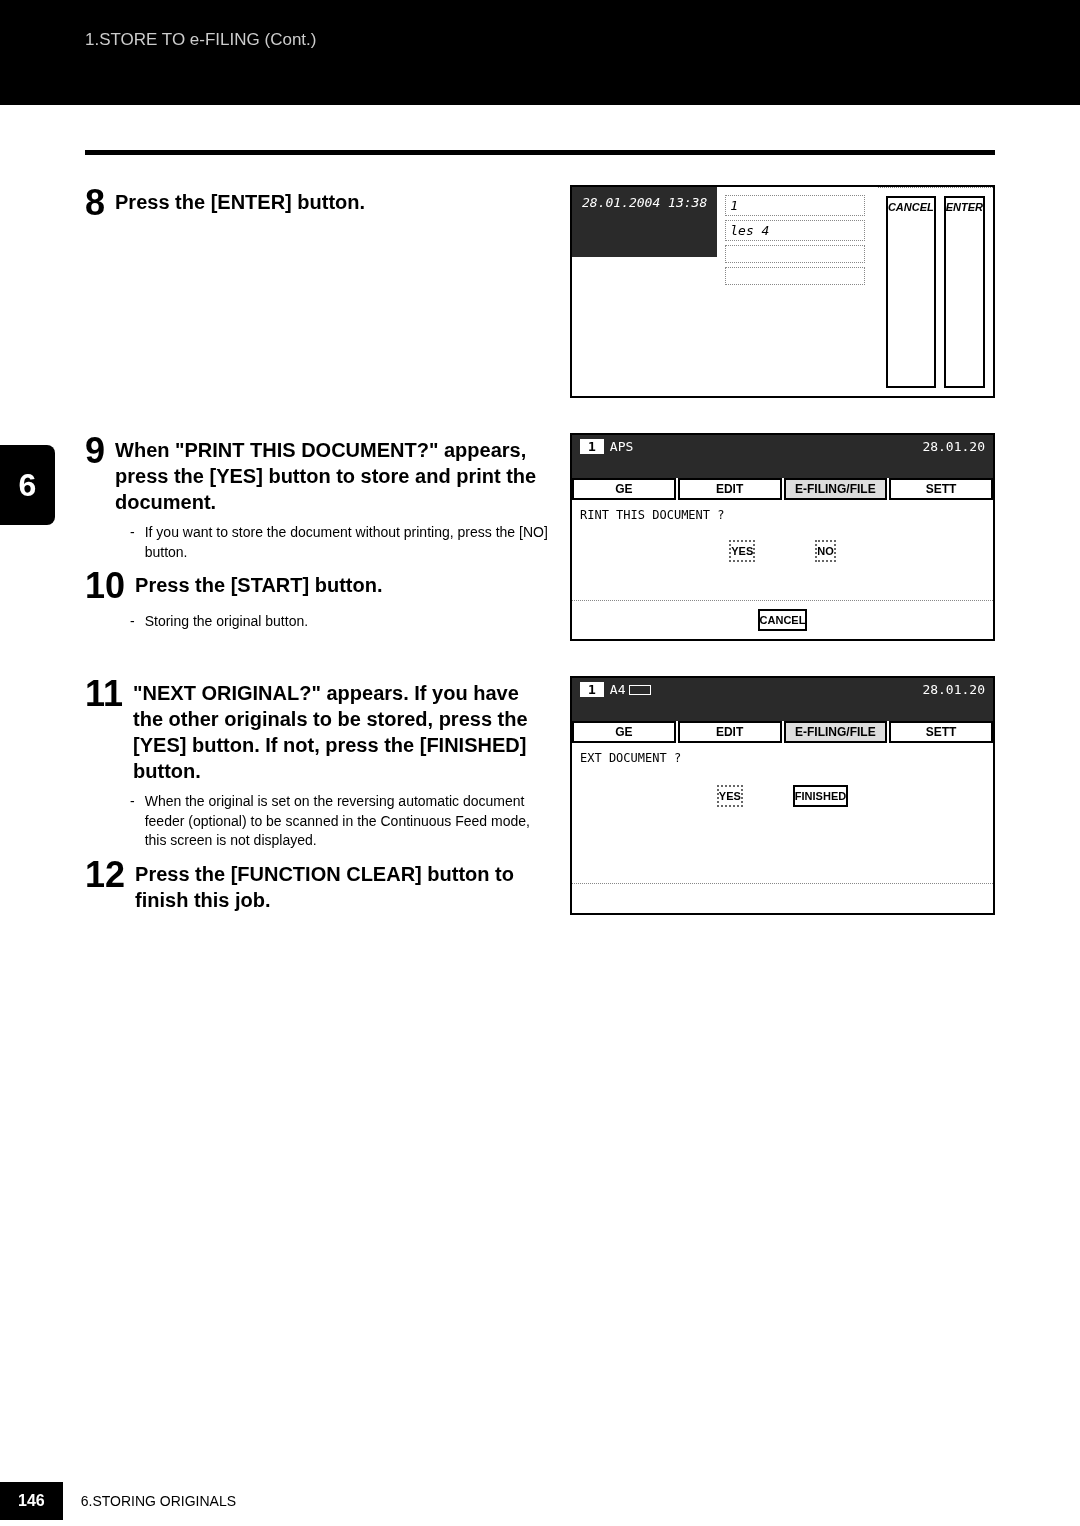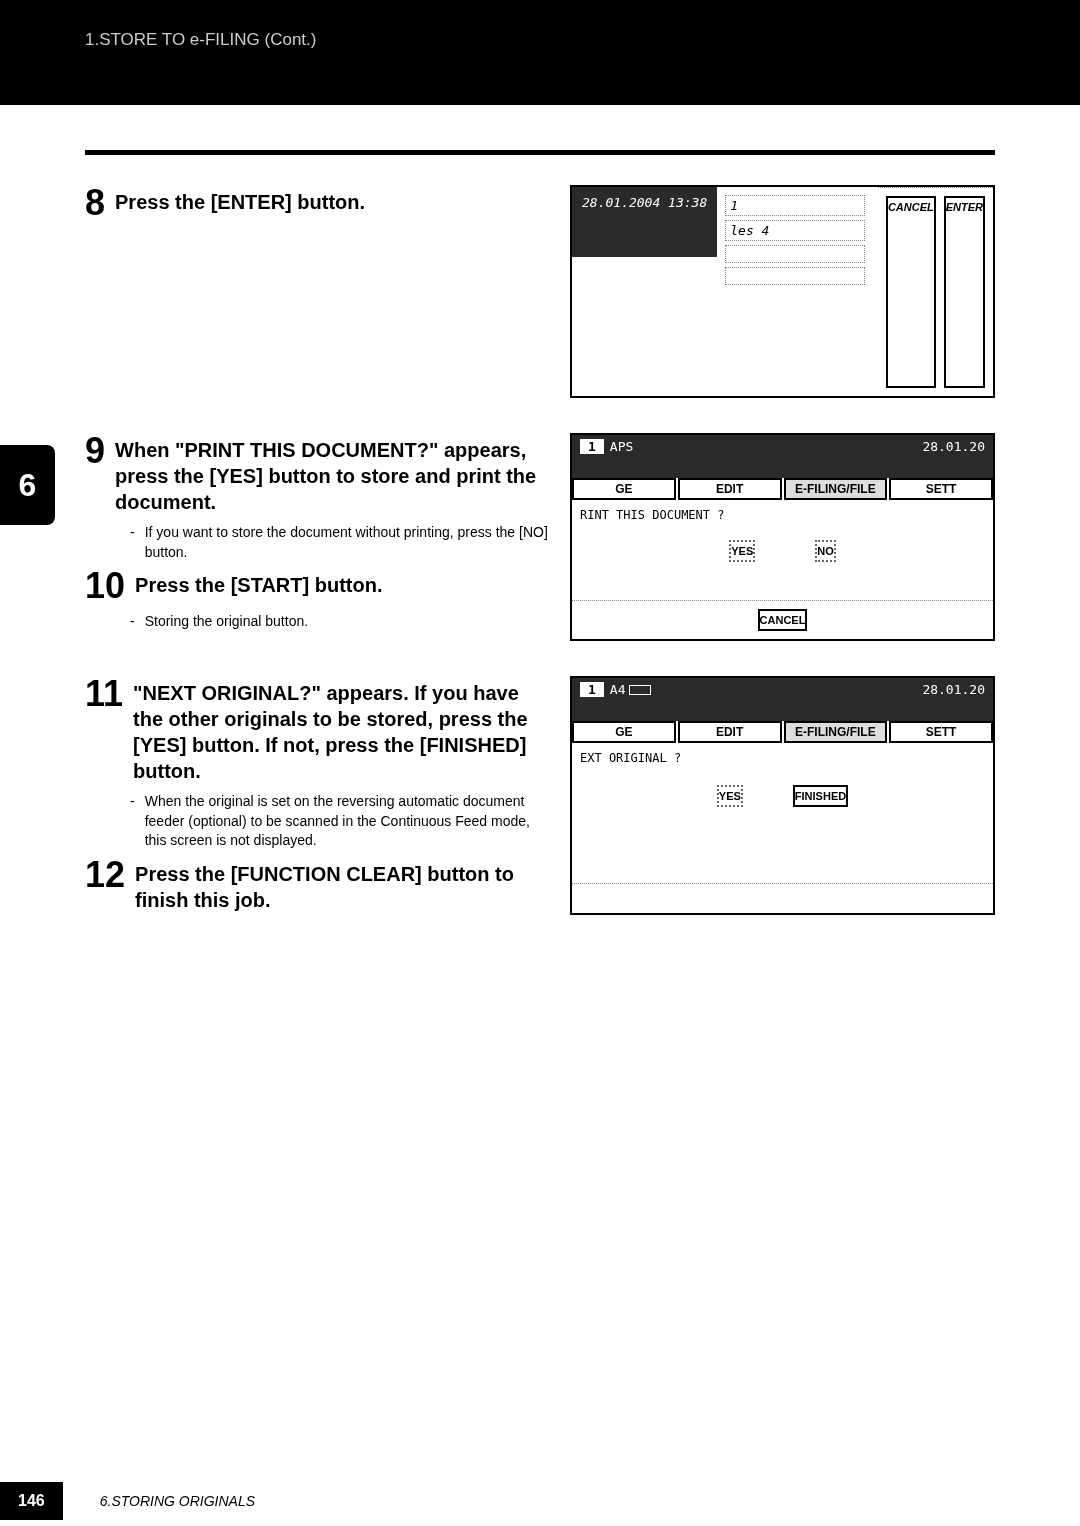--- a/index.html
+++ b/index.html
@@ -151,22 +151,21 @@
     .page-num-box {
       background: #000;
       color: #fff;
       font-size: 16px;
       font-weight: bold;
       padding: 10px 18px;
       display: inline-block;
     }
     .footer-chapter {
       font-size: 14px;
-      margin-left: 37px;
-      font-style: italic;
+      margin-left: 18px;
     }
     
     .page-wrap {
       position: relative;
       height: 1526px;
       border-radius: 9px;
     }
     
     .icon-rect { display:inline-block; width: 22px; height: 10px; border: 1px solid #fff; margin-left: 4px; vertical-align: middle; }
   </style>
@@ -285,21 +284,21 @@
             <span class="date">28.01.20</span>
           </div>
           <div style="height:20px; background:#2a2a2a;"></div>
           <div class="scr2-tabs">
             <span class="scr2-tab">GE</span>
             <span class="scr2-tab">EDIT</span>
             <span class="scr2-tab active">E-FILING/FILE</span>
             <span class="scr2-tab">SETT</span>
           </div>
           <div class="scr3-body">
-            <div class="scr2-prompt">EXT ORIGINAL ?</div>
+            <div class="scr2-prompt">EXT DOCUMENT ?</div>
             <div class="scr3-btns">
               <span class="lcd-btn dotted">YES</span>
               <span class="lcd-btn">FINISHED</span>
             </div>
           </div>
           <div style="border-top:1px dotted #888; height: 30px;"></div>
         </div>
       </div>
     </div>
 

